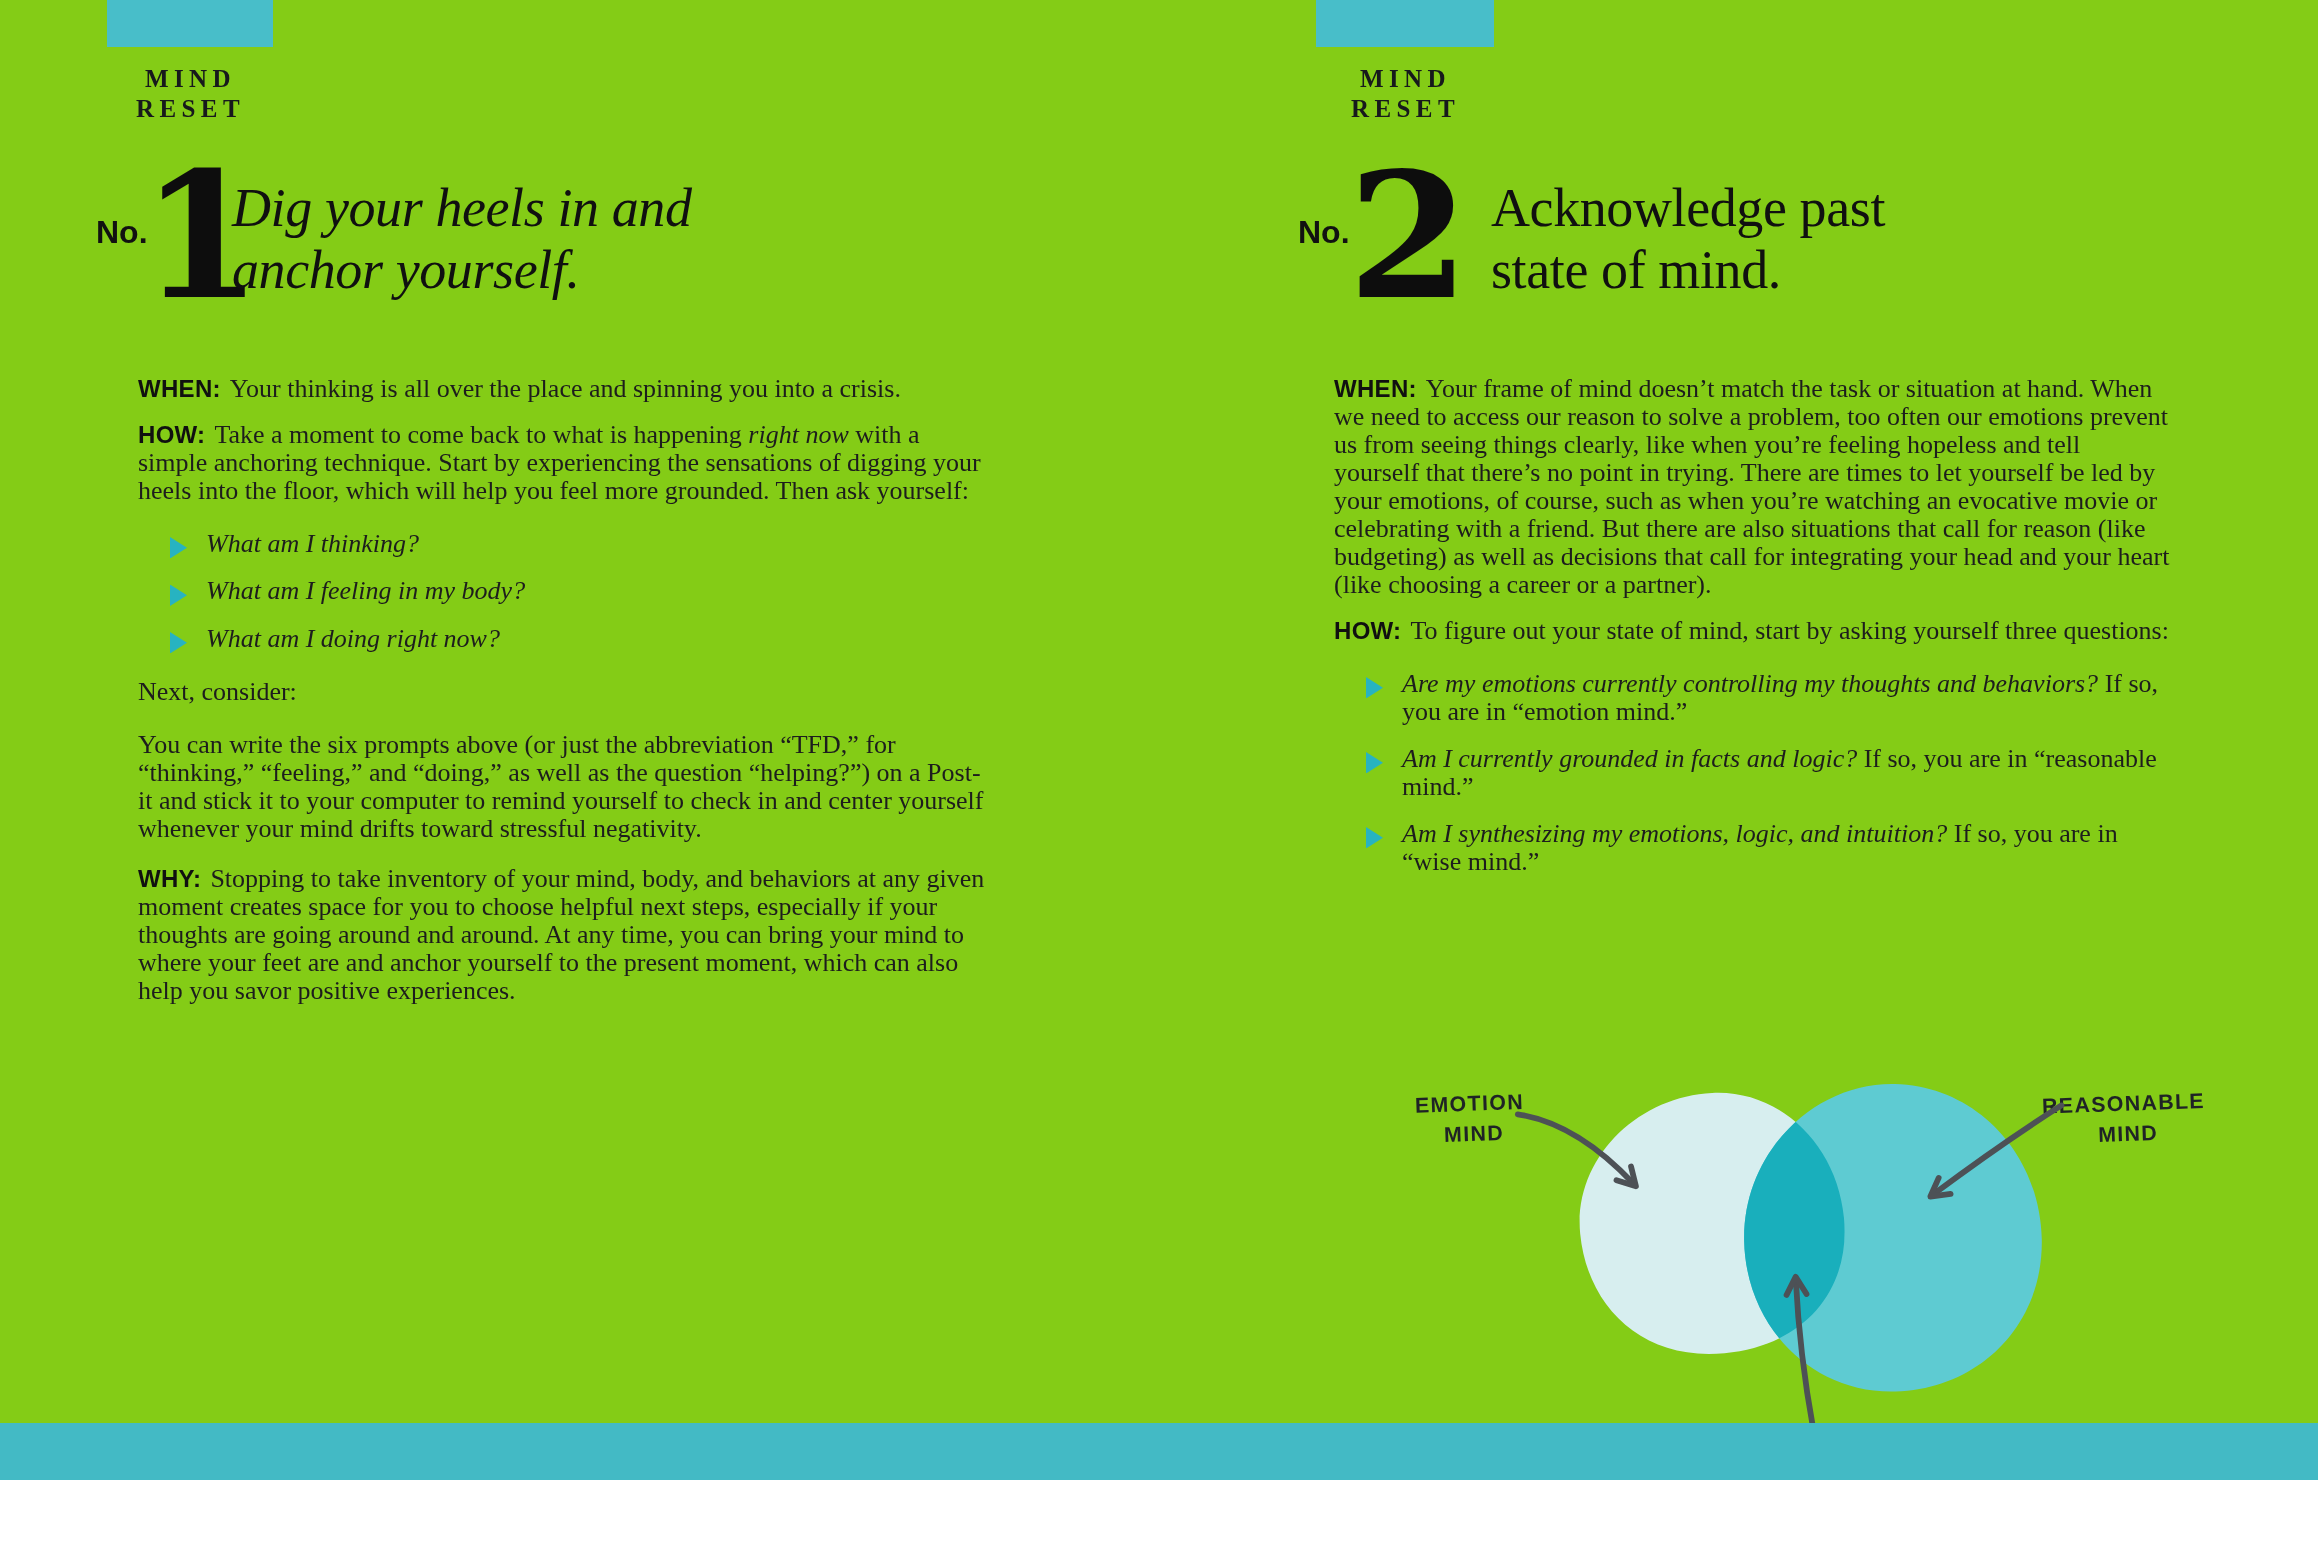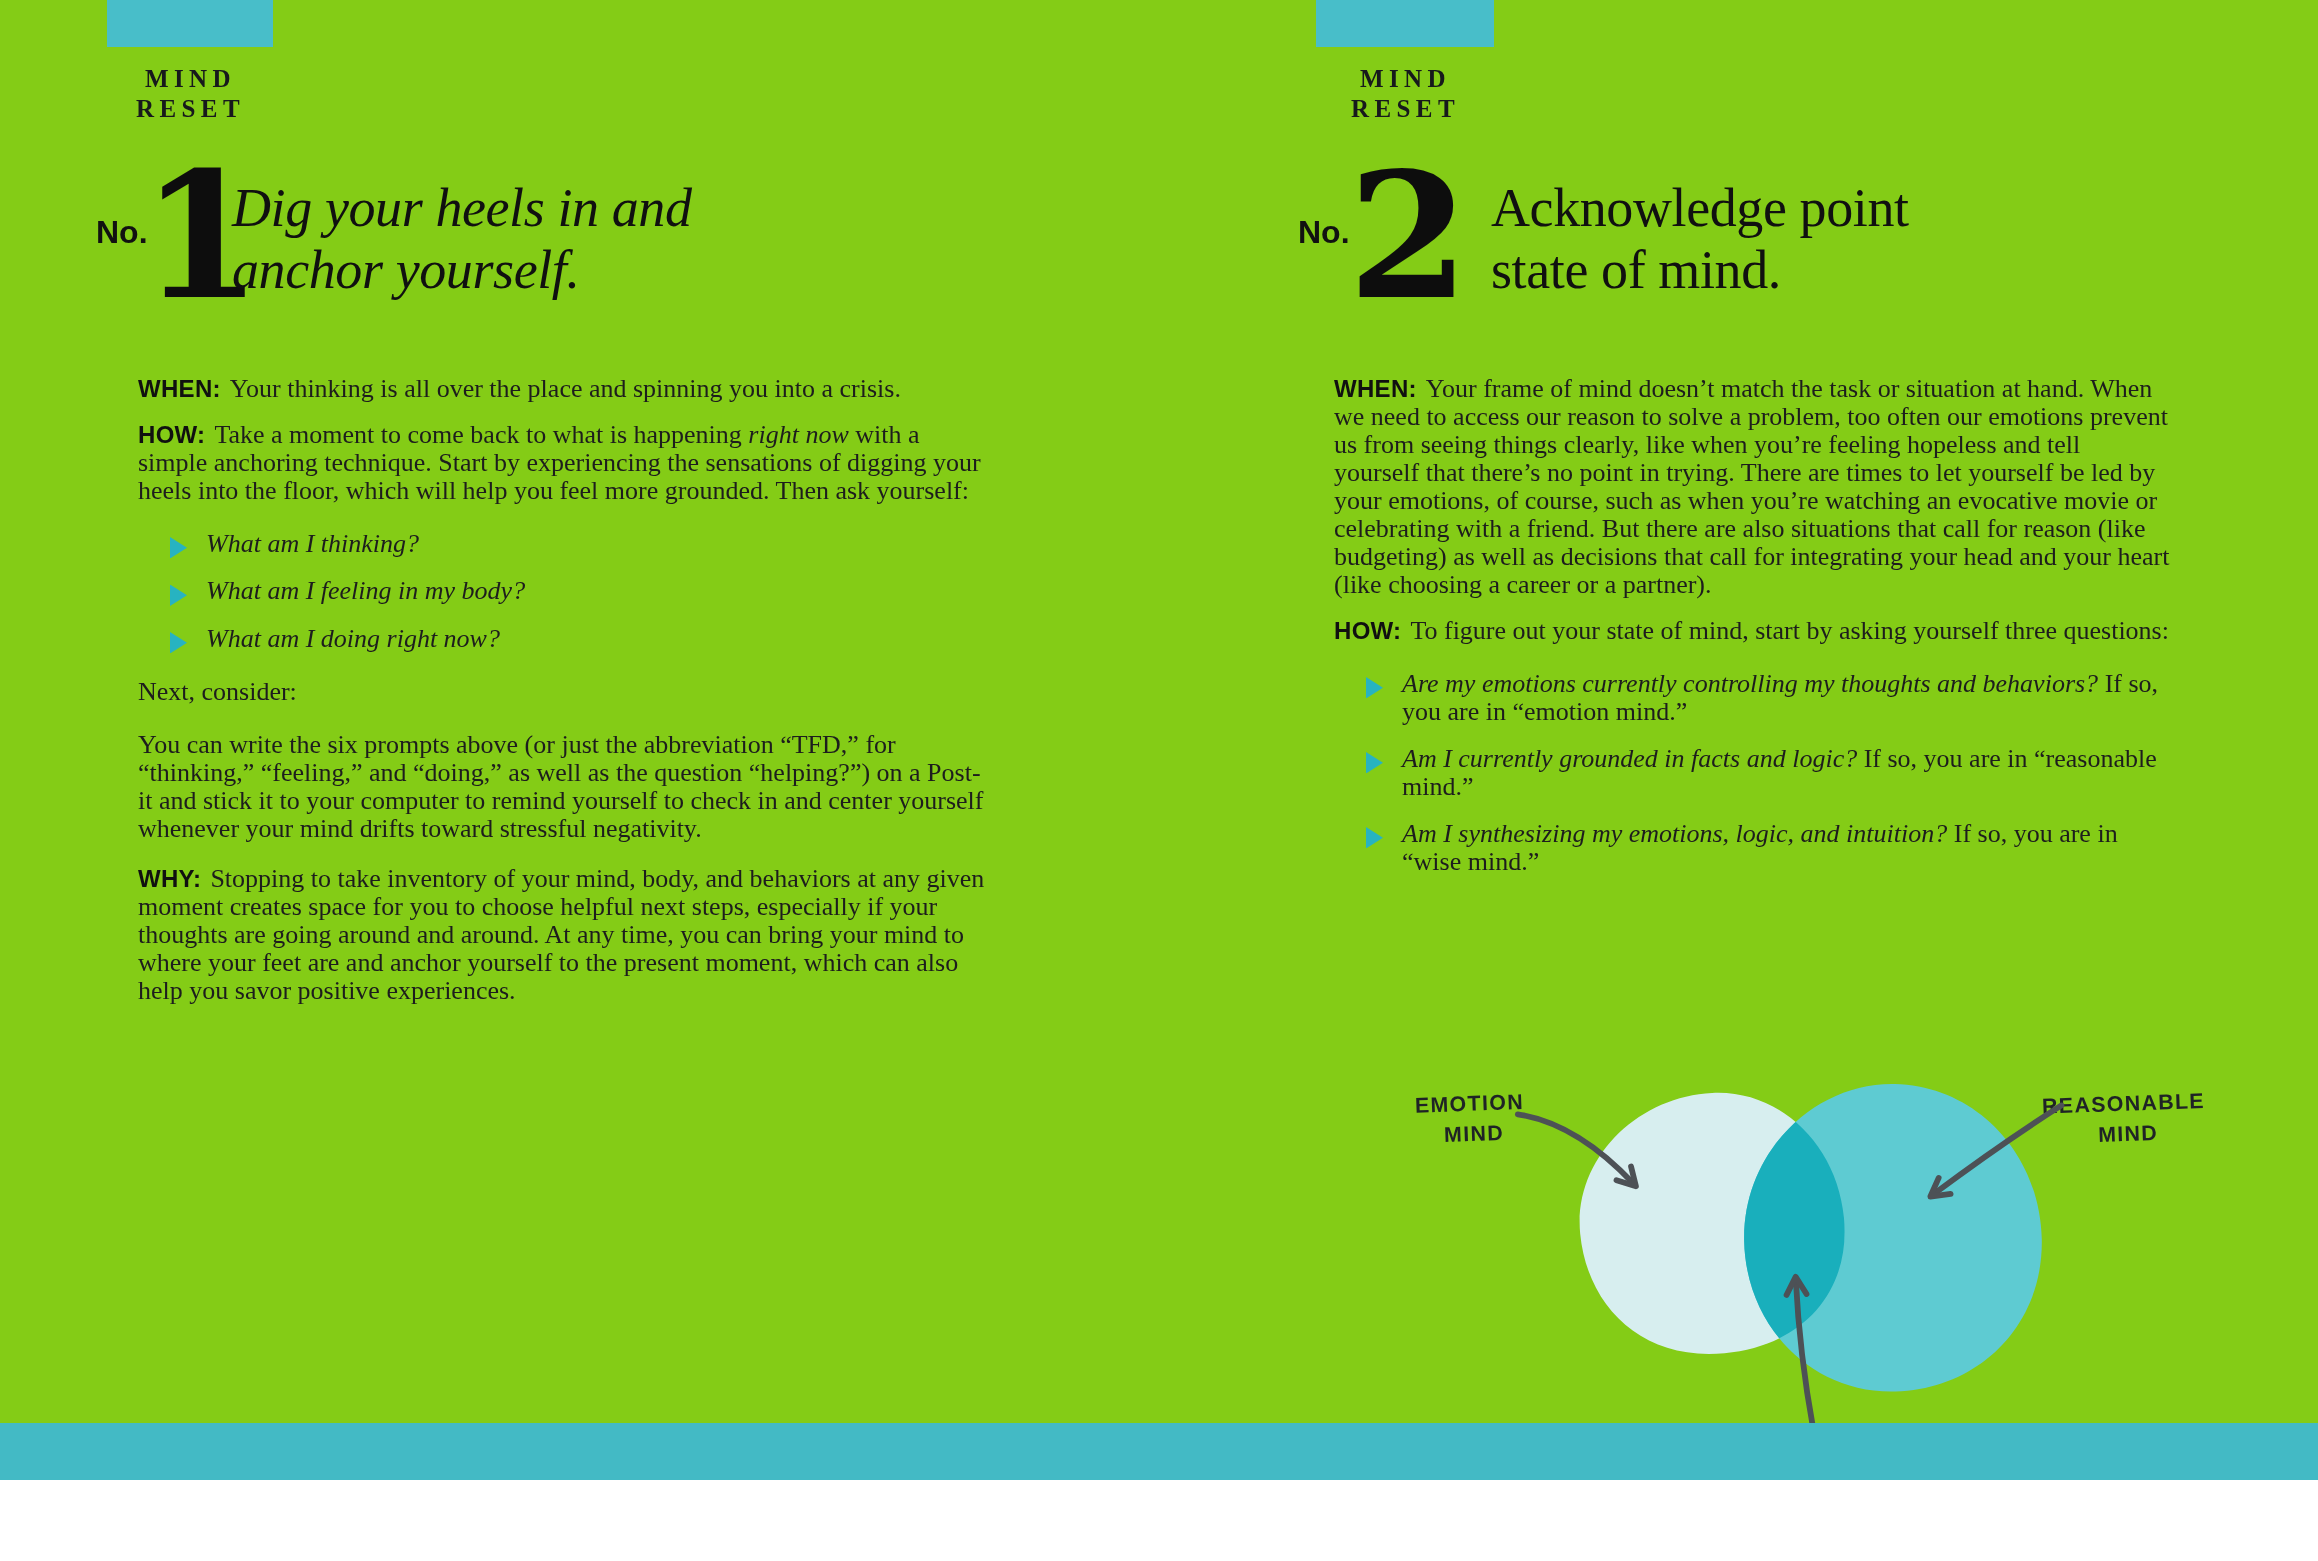--- a/index.html
+++ b/index.html
@@ -168,21 +168,21 @@
     <div class="chapter-tab"></div>
 
     <div class="eyebrow">
       <div>MIND</div>
       <div>RESET</div>
     </div>
 
     <div class="no-label">No.</div>
     <div class="big-number">2</div>
     <div class="reset-title">
-      <div>Acknowledge point</div>
+      <div>Acknowledge past</div>
       <div>state of mind.</div>
     </div>
 
     <div class="body-col">
       <p class="para tight">
         <span class="lbl">WHEN:</span><span>Your frame of mind doesn’t match the task or situation at hand. When we need to access our reason to solve a problem, too often our emotions prevent us from seeing things clearly, like when you’re feeling hopeless and tell yourself that there’s no point in trying. There are times to let yourself be led by your emotions, of course, such as when you’re watching an evocative movie or celebrating with a friend. But there are also situations that call for reason (like budgeting) as well as decisions that call for integrating your head and your heart (like choosing a career or a partner).</span>
       </p>
       <p class="para roomy">
         <span class="lbl">HOW:</span><span>To figure out your state of mind, start by asking yourself three questions:</span>
       </p>

